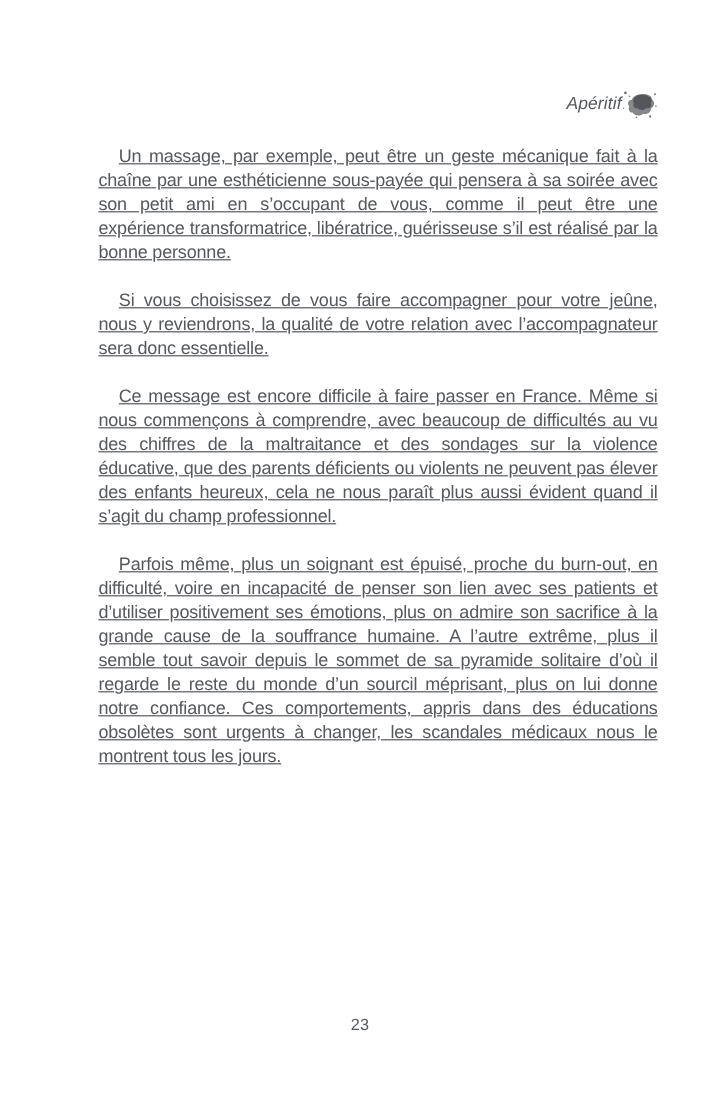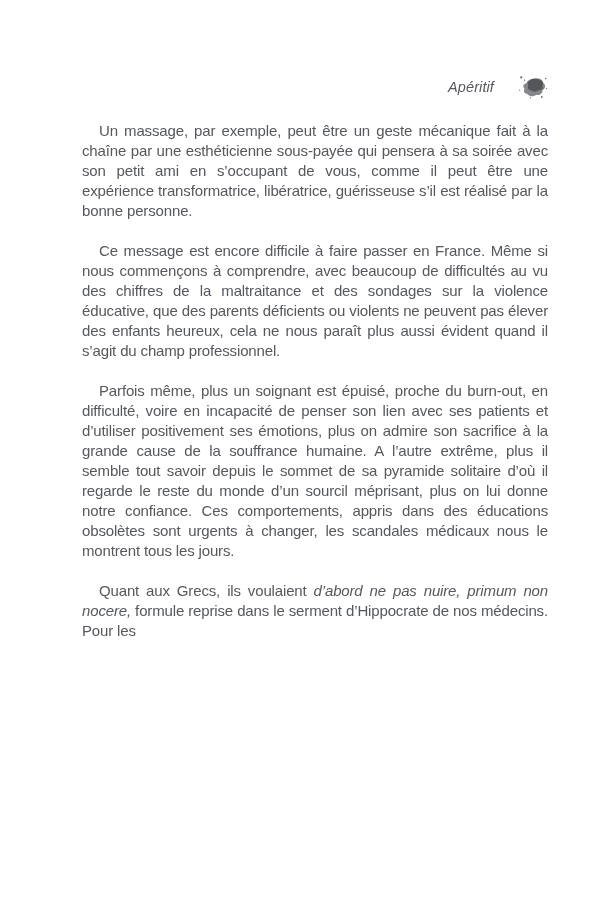--- a/index.html
+++ b/index.html
@@ -14,34 +14,35 @@
     margin: 0 auto;
   }
   .running-head {
     position: absolute;
     top: 74px;
     left: 82px;
     width: 466px;
     display: flex;
     justify-content: flex-end;
     align-items: center;
-    gap: 24px;
+    gap: 0;
   }
   .chapter-title {
     font-style: italic;
     font-size: 14.5px;
     color: #56595d;
     letter-spacing: 0.1px;
   }
   .splash { display: inline-flex; align-items: center; }
   .body-text {
     position: absolute;
     top: 121px;
     left: 82px;
     width: 466px;
+    text-decoration: underline;
   }
   .body-text p {
     margin: 0 0 20px 0;
     text-indent: 17px;
     text-align: justify;
     font-size: 15px;
     line-height: 20px;
     letter-spacing: -0.15px;
     color: #55585c;
   }
@@ -76,19 +77,22 @@
         <circle fill="#85878a" cx="28.6" cy="14.4" r="0.7"></circle>
         <circle fill="#6d6f72" cx="23.8" cy="23.0" r="0.9"></circle>
         <circle fill="#85878a" cx="12.4" cy="23.8" r="0.7"></circle>
         <circle fill="#85878a" cx="1.6" cy="16.2" r="0.6"></circle>
       </svg>
     </span>
   </header>
 
   <main class="body-text">
       <p><span>Un massage, par exemple, peut être un geste mécanique fait à la chaîne par une esthéticienne sous-payée qui pensera à sa soirée avec son petit ami en s’occupant de vous, comme il peut être une expérience transformatrice, libératrice, guérisseuse s’il est réalisé par la bonne personne.</span></p>
+      <p><span>Si vous choisissez de vous faire accompagner pour votre jeûne, nous y reviendrons, la qualité de votre relation avec l’accompagnateur sera donc essentielle.</span></p>
       <p><span>Ce message est encore difficile à faire passer en France. Même si nous commençons à comprendre, avec beaucoup de difficultés au vu des chiffres de la maltraitance et des sondages sur la violence éducative, que des parents déficients ou violents ne peuvent pas élever des enfants heureux, cela ne nous paraît plus aussi évident quand il s’agit du champ professionnel.</span></p>
       <p><span>Parfois même, plus un soignant est épuisé, proche du burn-out, en difficulté, voire en incapacité de penser son lien avec ses patients et d’utiliser positivement ses émotions, plus on admire son sacrifice à la grande cause de la souffrance humaine. A l’autre extrême, plus il semble tout savoir depuis le sommet de sa pyramide solitaire d’où il regarde le reste du monde d’un sourcil méprisant, plus on lui donne notre confiance. Ces comportements, appris dans des éducations obsolètes sont urgents à changer, les scandales médicaux nous le montrent tous les jours.</span></p>
-      <p><span>Quant aux Grecs, ils voulaient </span><em>d’abord ne pas nuire, primum non nocere,</em><span> formule reprise dans le serment d’Hippocrate de nos médecins. Pour les</span></p>
     </main>
 
+  <footer class="page-footer">
+    <span class="page-number">23</span>
+  </footer>
 
 </div>
 
 </body></html>

